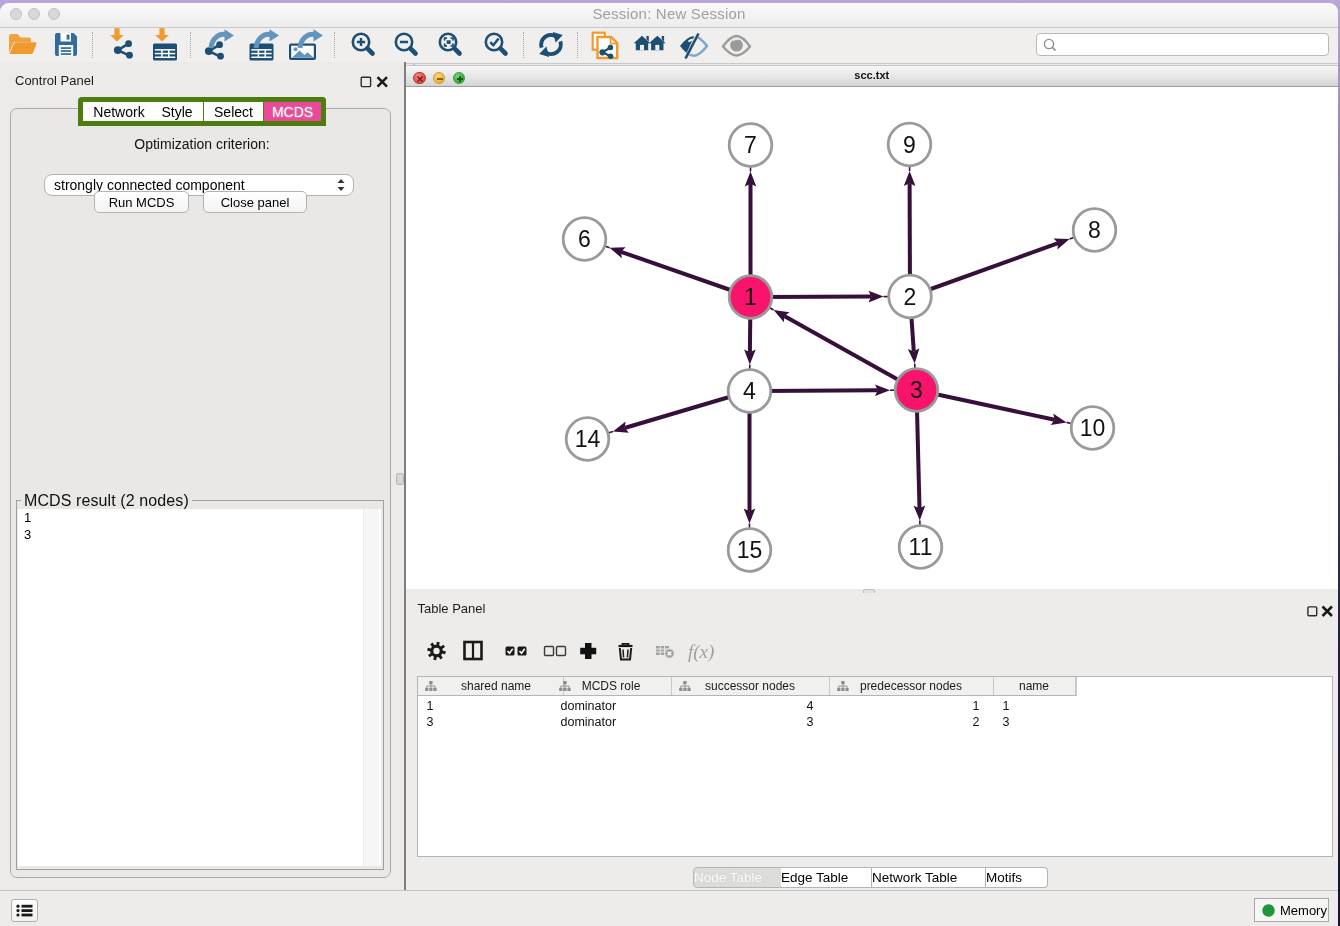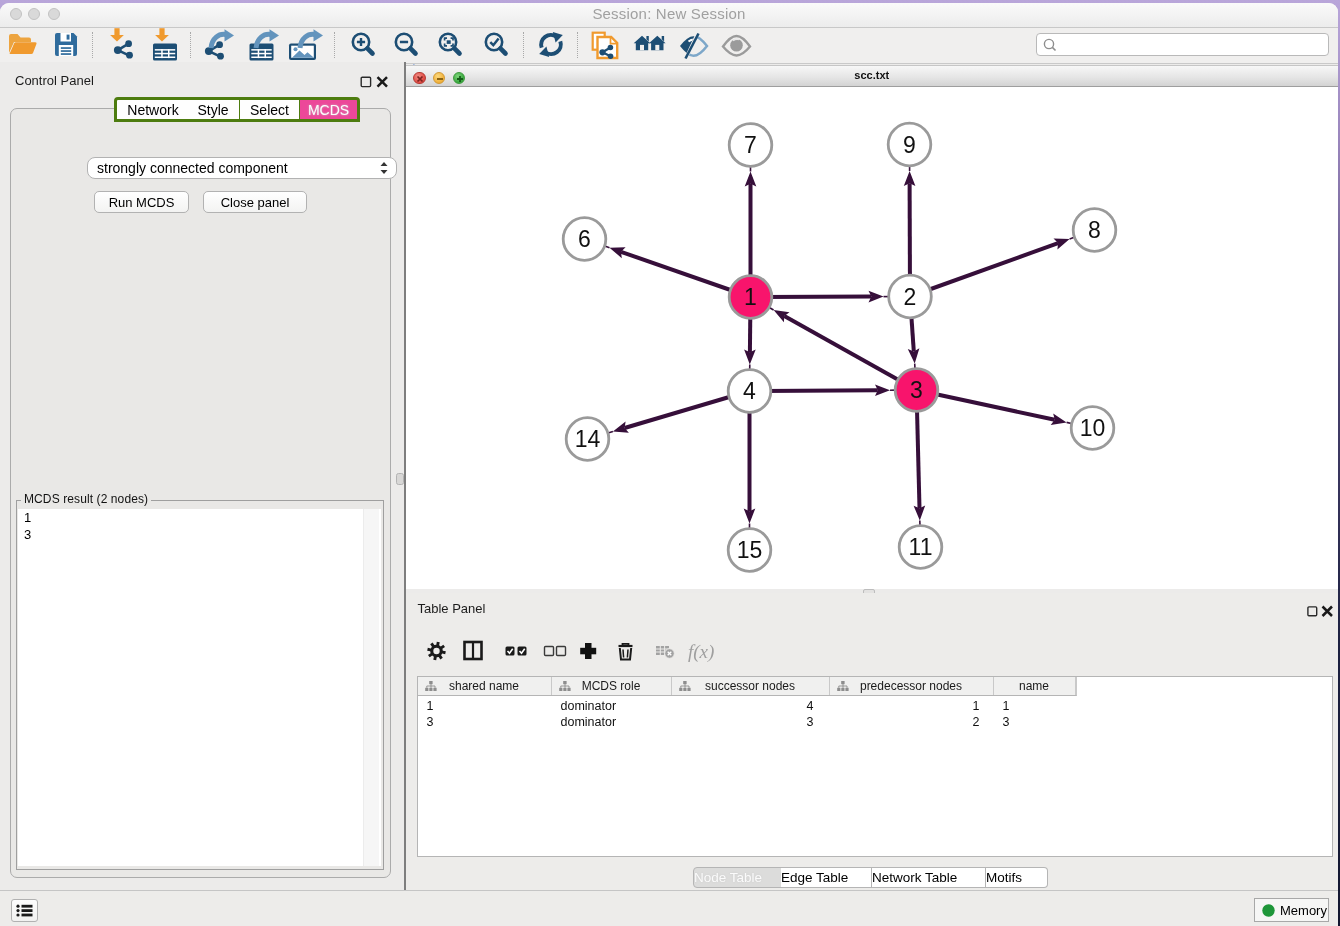--- a/index.html
+++ b/index.html
@@ -14,31 +14,31 @@
       background:#d9d9d9;border:1px solid #c2c2c2;}
   #wtitle{position:absolute;top:1.5px;left:0;width:100%;text-align:center;
       font-size:15px;color:#a0a0a0;letter-spacing:0.2px;}
   #toolbar{position:absolute;left:0;top:25px;width:100%;height:35px;background:#f0efee;
       border-bottom:1px solid #c9c9c9;}
   .tsep{position:absolute;top:4px;height:26px;width:0;border-left:1px dotted #a9a9a9;}
   #searchbox{position:absolute;left:1036px;top:5px;width:291px;height:21px;background:#fff;
       border:1px solid #b9b9b9;border-radius:4px;}
   #cpanel{position:absolute;left:0;top:59px;width:404px;height:828px;background:#ecebea;}
   #cpTitle{position:absolute;left:15px;top:11px;font-size:13px;color:#1c1c1c;}
-  .tab{position:absolute;top:35px;height:19px;border:3px solid #4d7c0f;background:#fefefe;
-      font-size:14px;text-align:center;color:#000;line-height:20px;margin-left:36px;}
+  .tab{position:absolute;top:35px;height:19px;border:5px solid #4d7c0f;background:#fefefe;
+      font-size:14px;text-align:center;color:#000;line-height:20px;}
   #tabbody{position:absolute;left:10px;top:46px;width:379px;height:768px;background:#e9e8e6;
       border:1px solid #ababab;border-radius:7px;}
   #optlabel{position:absolute;left:0;top:74px;width:100%;text-align:center;font-size:14px;color:#111;}
-  #dropdown{position:absolute;left:44px;top:95px;width:308px;height:20px;background:#fff;
-      border:1px solid #b2b2b2;border-radius:8px;font-size:14px;line-height:21px;margin-left:43px;}
+  #dropdown{position:absolute;left:44px;top:112px;width:308px;height:20px;background:#fff;
+      border:1px solid #b2b2b2;border-radius:8px;font-size:14px;line-height:21px;}
   .btn{position:absolute;top:129px;height:20px;background:linear-gradient(180deg,#ffffff,#f3f3f2);
       border:1px solid #b2b2b2;border-radius:5px;font-size:13px;text-align:center;line-height:21px;}
   #fieldset{position:absolute;left:16px;top:438px;width:366px;height:368px;border:1px solid #9f9f9f;}
-  #legend{position:absolute;left:4px;top:-9px;background:#e9e8e6;font-size:12px;letter-spacing:0.1px;padding:0 3px;color:#111;}
+  #legend{position:absolute;left:4px;top:-9px;background:#e9e8e6;font-size:16px;letter-spacing:0.1px;padding:0 3px;color:#111;}
   #resultarea{position:absolute;left:1px;top:8px;width:363px;height:357px;background:#fff;}
   #resultscroll{position:absolute;right:2px;top:0px;width:15px;height:357px;background:#f6f6f6;
       border-left:1px solid #ececec;}
   #vdivider{position:absolute;left:404px;top:59px;width:1.5px;height:828px;background:#7e7e7e;}
   #frame{position:absolute;left:405.5px;top:60px;width:932.5px;height:530px;}
   #ftitle{position:absolute;left:0;top:2px;width:100%;height:20px;
       background:linear-gradient(180deg,#f7f7f7 0%,#e6e6e6 55%,#d3d3d3 100%);
       border-bottom:1px solid #9e9e9e;border-top:1px solid #c6c6c6;}
   .fl{position:absolute;top:5.5px;width:10.5px;height:10.5px;border-radius:50%;}
   #ftext{position:absolute;left:0;top:3px;width:100%;text-align:center;font-weight:bold;
@@ -240,20 +240,21 @@
     <div id="cpTitle">Control Panel</div>
     <svg style="position:absolute;left:358px;top:13px;" width="36" height="15">
 <rect x="3.2" y="2.2" width="9.4" height="9.4" fill="none" stroke="#2a2a2a" stroke-width="1.4" rx="1"></rect>
 <path d="M19.5,2.2 L29,11.7 M29,2.2 L19.5,11.7" stroke="#1a1a1a" stroke-width="2.5"></path>
 </svg>
     <div id="tabbody"></div>
     <div class="tab" style="left:78px;width:72px;border-radius:4px 0 0 0;">Network</div>
     <div class="tab" style="left:151px;width:52px;border-left:none;">Style</div>
     <div class="tab" style="left:204px;width:59px;border-left:none;">Select</div>
     <div class="tab" style="left:264px;width:57px;border-left:none;border-radius:0 4px 0 0;background:#ec4899;color:#fdfdfd;text-shadow:0 0 2px #c9c9c9;">MCDS</div>
+    <div id="optlabel">Optimization criterion:</div>
     <div id="dropdown"><span style="padding-left:9px;">strongly connected component</span><svg style="position:absolute;right:6px;top:2px;" width="12" height="16">
 <path d="M2.5,6 L6,2 L9.5,6 Z" fill="#333"></path>
           <path d="M2.5,10 L6,14 L9.5,10 Z" fill="#333"></path>
         </svg></div>
     <div class="btn" style="left:94px;width:93px;">Run MCDS</div>
     <div class="btn" style="left:203px;width:102px;">Close panel</div>
     <div id="fieldset">
       <div id="legend">MCDS result (2 nodes)</div>
       <div id="resultarea">
         <div style="position:absolute;left:6px;top:1px;font-size:13px;line-height:16.5px;">1<br>3</div>
@@ -388,21 +389,21 @@
             <line x1="238.3" y1="11" x2="238.3" y2="20"></line>
             <line x1="242.6" y1="11" x2="242.6" y2="20"></line>
           </g>
 <circle cx="247.5" cy="18.5" r="4.8" fill="#a2a2a2" stroke="#edecea" stroke-width="1"></circle>
 <path d="M245.7,16.7 L249.3,20.3 M249.3,16.7 L245.7,20.3" stroke="#fff" stroke-width="1.3"></path>
         </g>
 <text x="266" y="23" font-family="Liberation Serif,serif" font-style="italic" font-size="19" fill="#9f9f9f">f(x)</text>
       </svg>
     <div id="ttable">
       <div id="thead">
-          <div class="thcell" style="left:0px;width:133px;">shared name</div>
+          <div class="thcell" style="left:12px;width:133px;">shared name</div>
 <svg style="position:absolute;left:7px;top:4px;" width="12" height="11">
             <g fill="#8d8d8d">
 <rect x="4.2" y="0" width="3.4" height="3.2"></rect>
               <rect x="0.2" y="6.8" width="3.2" height="3.2"></rect>
               <rect x="4.3" y="6.8" width="3.2" height="3.2"></rect>
               <rect x="8.4" y="6.8" width="3.2" height="3.2"></rect>
 </g>
             <path d="M6,3 L6,5 M1.8,6.8 L1.8,5 L10,5 L10,6.8 M6,5 L6,6.8" stroke="#8d8d8d" stroke-width="0.9" fill="none"></path>
           </svg>
 <div class="thcell" style="left:134px;width:119px;">MCDS role</div>

